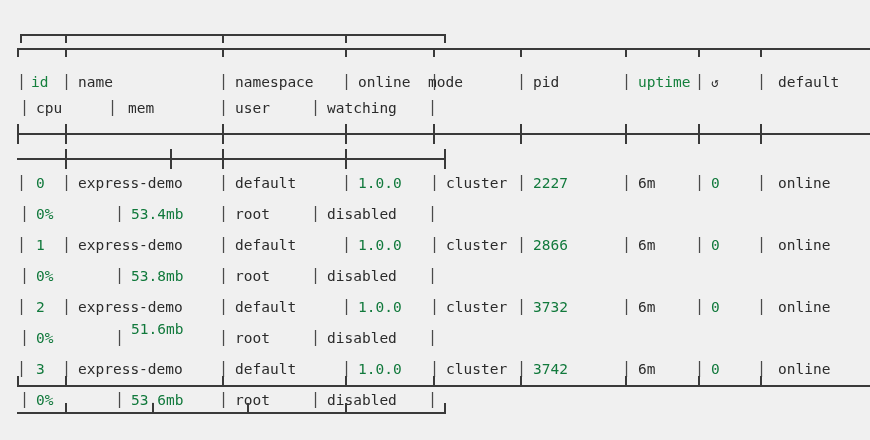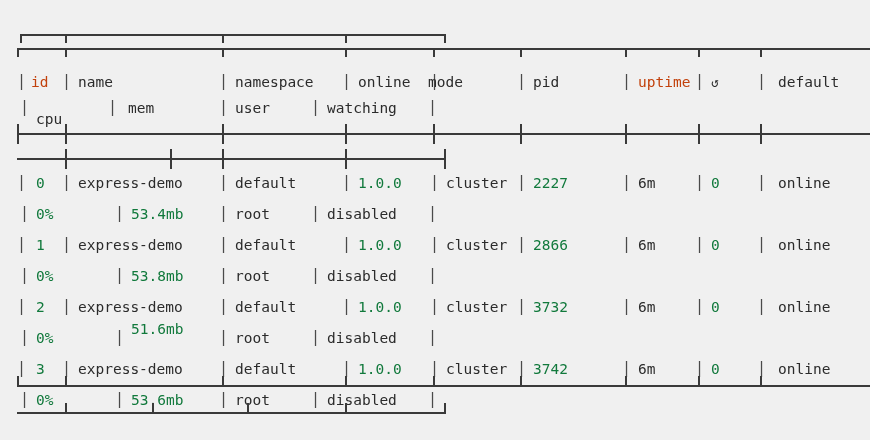--- a/index.html
+++ b/index.html
@@ -53,21 +53,21 @@
     font-size: 14.5px;
     color: #2b2b2b;
   }
   .pipe {
     position: absolute;
     color: #4a4a4a;
     font-family: "DejaVu Sans Mono", "Liberation Mono", monospace;
     font-size: 15px;
     white-space: pre;
   }
-  .c-red   { color: #c2410c; }
+  .c-red   { color: #15803d; }
   .c-green { color: #11793c; }
   .restart-glyph { font-size: 13px; color: #2b2b2b; }
 </style>
 </head>
 <body>
 
 <div id="terminal">
 
   <div class="rule down" style="top:34px">
     <div class="bar" style="left:20px;width:426px"></div>
@@ -107,21 +107,21 @@
     <span class="pipe" style="left:622px;top:74px">|</span>
     <span class="cell c-red" style="left:638px;top:75px">uptime</span>
     <span class="pipe" style="left:695px;top:74px">|</span>
     <span class="cell restart-glyph" style="left:711px;top:76px">↺</span>
     <span class="pipe" style="left:757px;top:74px">|</span>
     <span class="cell" style="left:778px;top:75px">default</span>
   </div>
 
   <div>
     <span class="pipe" style="left:20px;top:100px">|</span>
-    <span class="cell" style="left:36px;top:112px">cpu</span>
+    <span class="cell" style="left:36px;top:101px">cpu</span>
     <span class="pipe" style="left:108px;top:100px">|</span>
     <span class="cell" style="left:128px;top:101px">mem</span>
     <span class="pipe" style="left:219px;top:100px">|</span>
     <span class="cell" style="left:235px;top:101px">user</span>
     <span class="pipe" style="left:311px;top:100px">|</span>
     <span class="cell" style="left:327px;top:101px">watching</span>
     <span class="pipe" style="left:428px;top:100px">|</span>
   </div>
 
   <div class="rule both" style="top:133px">

